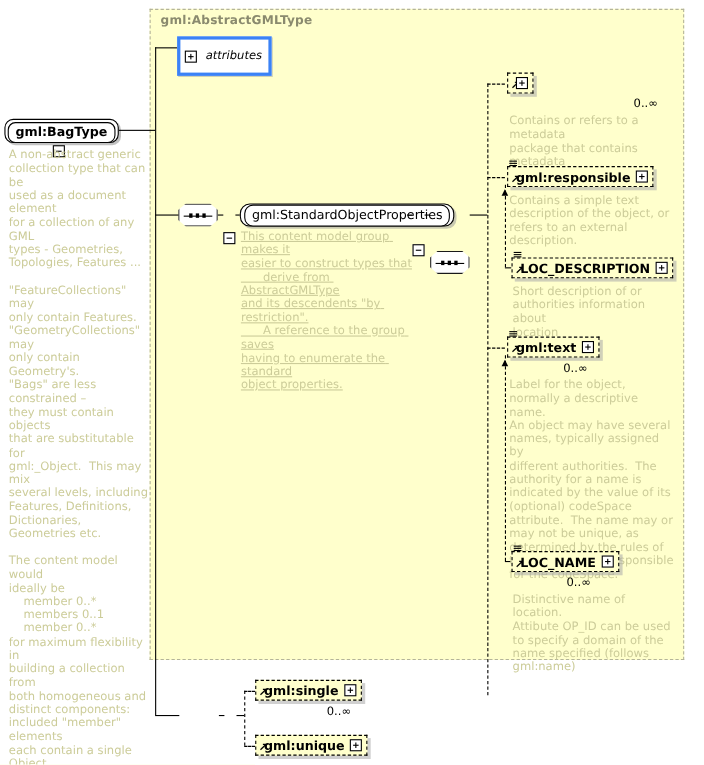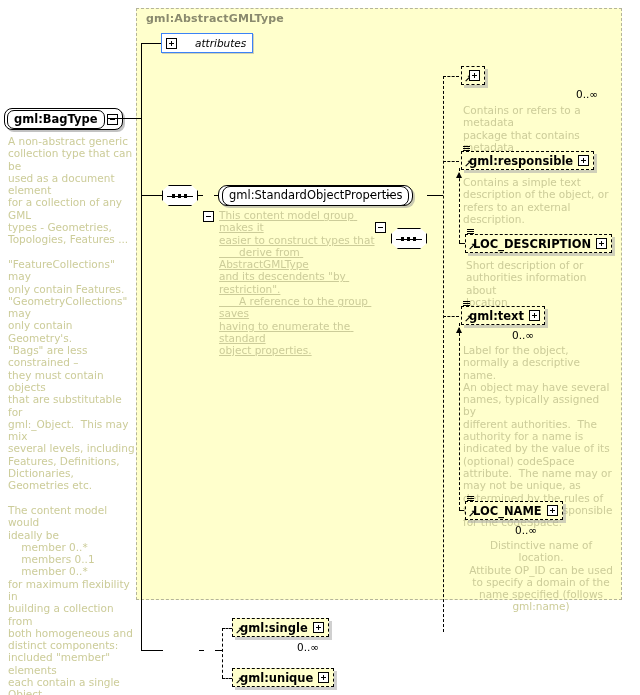--- a/index.html
+++ b/index.html
@@ -47,23 +47,23 @@
   }
   .plusbox::before{
     content:"";position:absolute;left:2px;right:2px;top:4px;height:1px;background:#000;
   }
   .plusbox.plus::after{
     content:"";position:absolute;top:2px;bottom:2px;left:4px;width:1px;background:#000;
   }
 
   
   #attributes-box{
-    left:161px;top:33px;height:20px;
-    border:1px solid #3b82f6;background:#fff;
-    box-sizing:border-box;display:flex;align-items:center;gap:18px;
+    left:161px;top:33px;height:36px;
+    border:3px solid #3b82f6;background:#fff;
+    box-sizing:border-box;display:flex;align-items:center;gap:8px;
     padding:0 6px 0 4px;
     box-shadow:1px 1px 0 rgba(140,140,140,.4);
   }
   #attributes-box .lbl{
     font-size:10.5px;font-style:italic;color:#000;white-space:nowrap;
   }
 
   
   .elembox{
     border:1px dashed #000;background:#ffffcc;
@@ -127,21 +127,21 @@
     width:0;height:0;border-left:3.5px solid transparent;border-right:3.5px solid transparent;
     border-bottom:6px solid #000;
   }
 </style>
 </head>
 <body>
 
 <div class="abs" id="gml-type-region"></div>
 <div class="abs" id="gml-type-title">gml:AbstractGMLType</div>
 
-<div class="abs typebox" id="bagtype" style="left:4px;top:108px;height:22px;">
+<div class="abs typebox" id="bagtype" style="left:4px;top:108px;height:22px;flex-direction:column;">
   <div class="inner">gml:BagType</div>
   <div class="plusbox" style="margin-right:4px;"></div>
 </div>
 <div class="abs doc" id="bagtype-doc" style="left:8px;top:135px;width:130px;">A non-abstract generic
 collection type that can be
 used as a document element
 for a collection of any GML
 types - Geometries,
 Topologies, Features ...
 
@@ -308,21 +308,21 @@
   <div class="seqglyph">
       <i></i>
       <i></i>
       <i></i>
     </div>
   <div class="refarrow">↗</div>
   <div class="lbl">LOC_NAME</div>
   <div class="plusbox plus"></div>
 </div>
 <div class="abs occurs" style="left:515px;top:524px;">0..∞</div>
-<div class="abs doc" style="left:466px;top:539px;width:150px;text-align:center;">Distinctive name of location.
+<div class="abs doc" style="left:466px;top:539px;width:150px;">Distinctive name of location.
 Attibute OP_ID can be used
 to specify a domain of the
 name specified (follows
 gml:name)</div>
 
 <div class="abs hline" style="left:199px;top:650px;width:5px;"></div>
 
 <div class="abs hline" style="left:215px;top:650px;width:7px;"></div>
 
 <div class="abs dv" style="left:222px;top:628px;height:50px;"></div>

